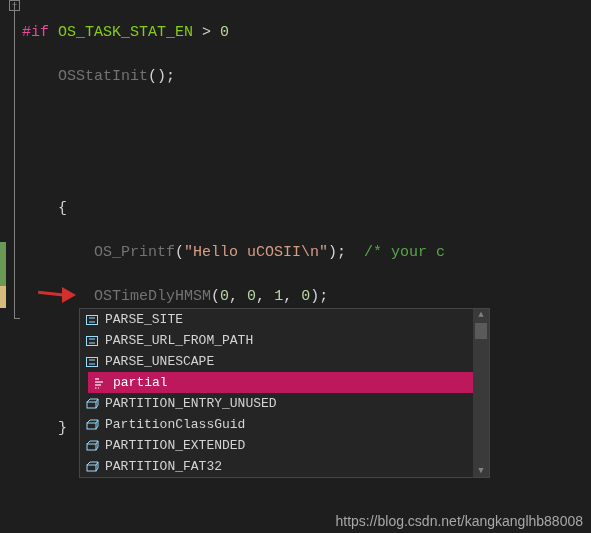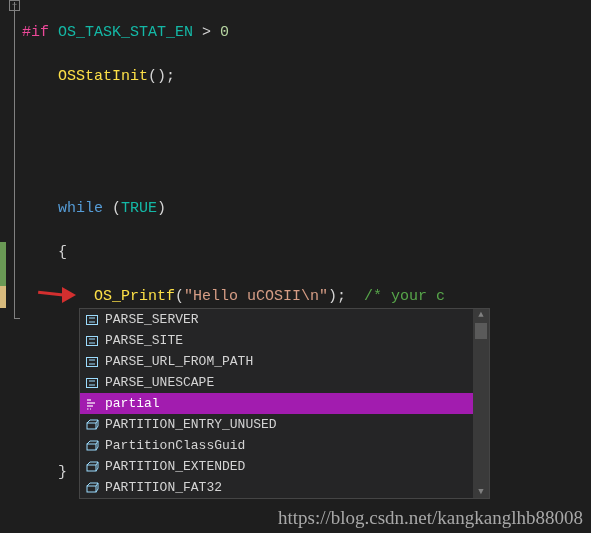--- a/index.html
+++ b/index.html
@@ -59,23 +59,23 @@
     position: absolute;
     left: 22px;
     top: 0;
     right: 0;
     color: #d4d4d4;
     line-height: 22px;
     white-space: pre;
   }
   .line { height: 22px; }
   .dir { color: #ec4899; }
-  .macro { color: #14b8a6; }
+  .macro { color: #84cc16; }
   .num { color: #b8d7a3; }
-  .fn { color: #fde047; }
+  .fn { color: #737373; }
   .kw { color: #569cd6; }
   .str { color: #d69d85; }
   .cmt { color: #57a64a; }
   .arrow {
     position: absolute;
     left: 38px;
     top: 284px;
     pointer-events: none;
   }
   .arrow-line {
@@ -109,22 +109,23 @@
   }
   .popup-row {
     display: flex;
     align-items: center;
     height: 21px;
     padding: 0 4px;
     color: #d4d4d4;
     gap: 6px;
   }
   .popup-row.sel {
-    background: #a21caf;
+    background: #be185d;
     color: #ffffff;
+    margin-left: 8px;
   }
   .icon {
     width: 15px;
     height: 15px;
     flex-shrink: 0;
     display: inline-flex;
     align-items: center;
     justify-content: center;
   }
   .icon svg { display: block; }
@@ -151,70 +152,59 @@
     height: 12px;
     color: #808080;
     text-align: center;
     font-size: 9px;
     line-height: 12px;
   }
   .watermark {
     position: absolute;
     right: 8px;
     bottom: 4px;
-    font-family: Liberation Serif, serif;
-    font-size: 19px;
+    font-family: Liberation Sans, sans-serif;
+    font-size: 14px;
     color: #a8a8a8;
   }
 </style>
 </head>
 <body>
 
 <div class="gutter">
   <div class="mark mark-green" style="top:242px"></div>
   <div class="mark mark-yellow" style="top:286px"></div>
 </div>
 
 <div class="fold-box">−</div>
 <div class="fold-line"></div>
 <div class="fold-end" style="top:318px"></div>
 
 <div class="code-area">
 <div class="line"><span class="dir">#if </span><span class="macro">OS_TASK_STAT_EN</span><span> &gt; </span><span class="num">0</span></div>
 <div class="line">    <span class="fn">OSStatInit</span><span>();</span></div>
 <div class="line"></div>
 <div class="line"></div>
-<div class="line">    <span class="kw">while</span><span> (</span><span class="macro">TRUE</span><span>)</span></div>
 <div class="line">    <span>{</span></div>
 <div class="line">        <span class="fn">OS_Printf</span><span>(</span><span class="str">"Hello uCOSII\n"</span><span>);  </span><span class="cmt">/* your c</span></div>
 <div class="line">        <span class="fn">OSTimeDlyHMSM</span><span>(</span><span class="num">0</span><span>, </span><span class="num">0</span><span>, </span><span class="num">1</span><span>, </span><span class="num">0</span><span>);</span></div>
 <div class="line"></div>
 <div class="line"></div>
 <div class="line">    <span>}</span></div>
 
 
 </div>
 
 <div class="arrow">
   <div class="arrow-line"></div>
   <div class="arrow-head"></div>
 </div>
 
 <div class="popup">
   <div id="popup-items">
-      <div class="popup-row">
-        <span class="icon">
-          <svg width="14" height="14" viewBox="0 0 14 14">
-            <rect x="1.5" y="2.5" width="11" height="9" fill="none" stroke="#9cdcfe" stroke-width="1"></rect>
-            <line x1="4" y1="5" x2="10" y2="5" stroke="#9cdcfe"></line>
-            <line x1="4" y1="9" x2="10" y2="9" stroke="#9cdcfe"></line>
-          </svg>
-        </span>
-        <span>PARSE_SERVER</span>
-      </div>
       <div class="popup-row">
         <span class="icon">
           <svg width="14" height="14" viewBox="0 0 14 14">
             <rect x="1.5" y="2.5" width="11" height="9" fill="none" stroke="#9cdcfe" stroke-width="1"></rect>
             <line x1="4" y1="5" x2="10" y2="5" stroke="#9cdcfe"></line>
             <line x1="4" y1="9" x2="10" y2="9" stroke="#9cdcfe"></line>
           </svg>
         </span>
         <span>PARSE_SITE</span>
       </div>

